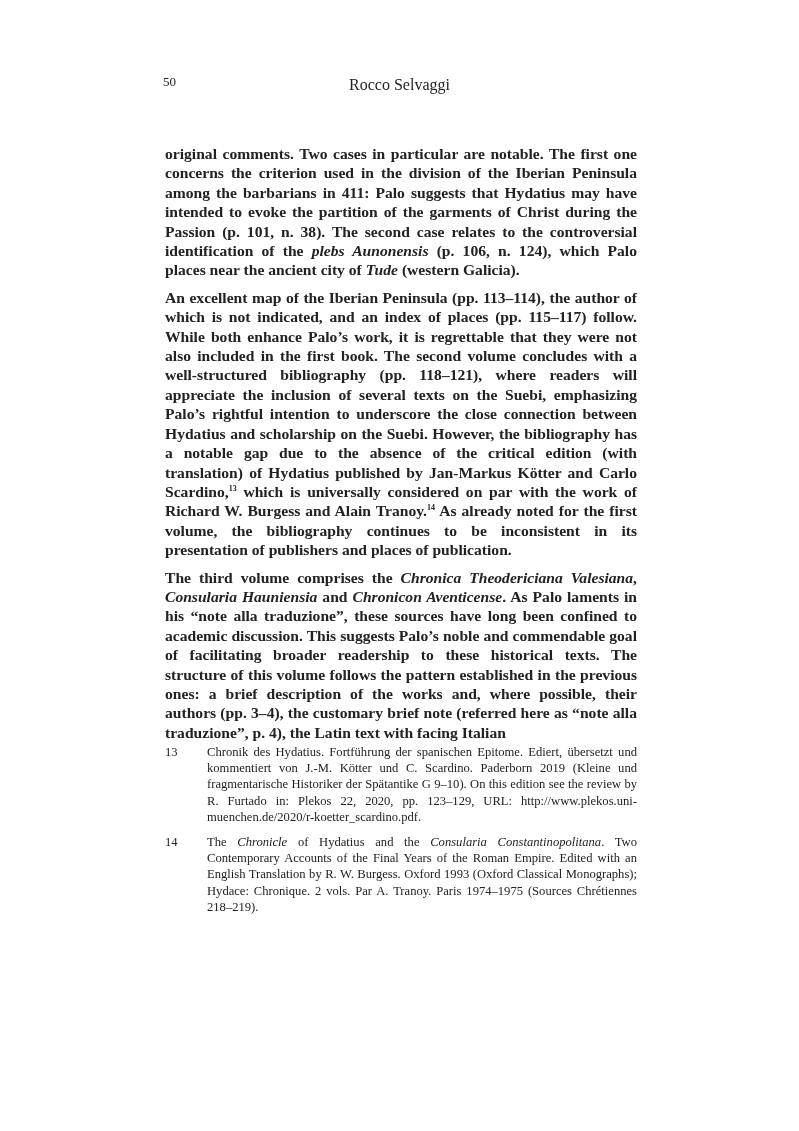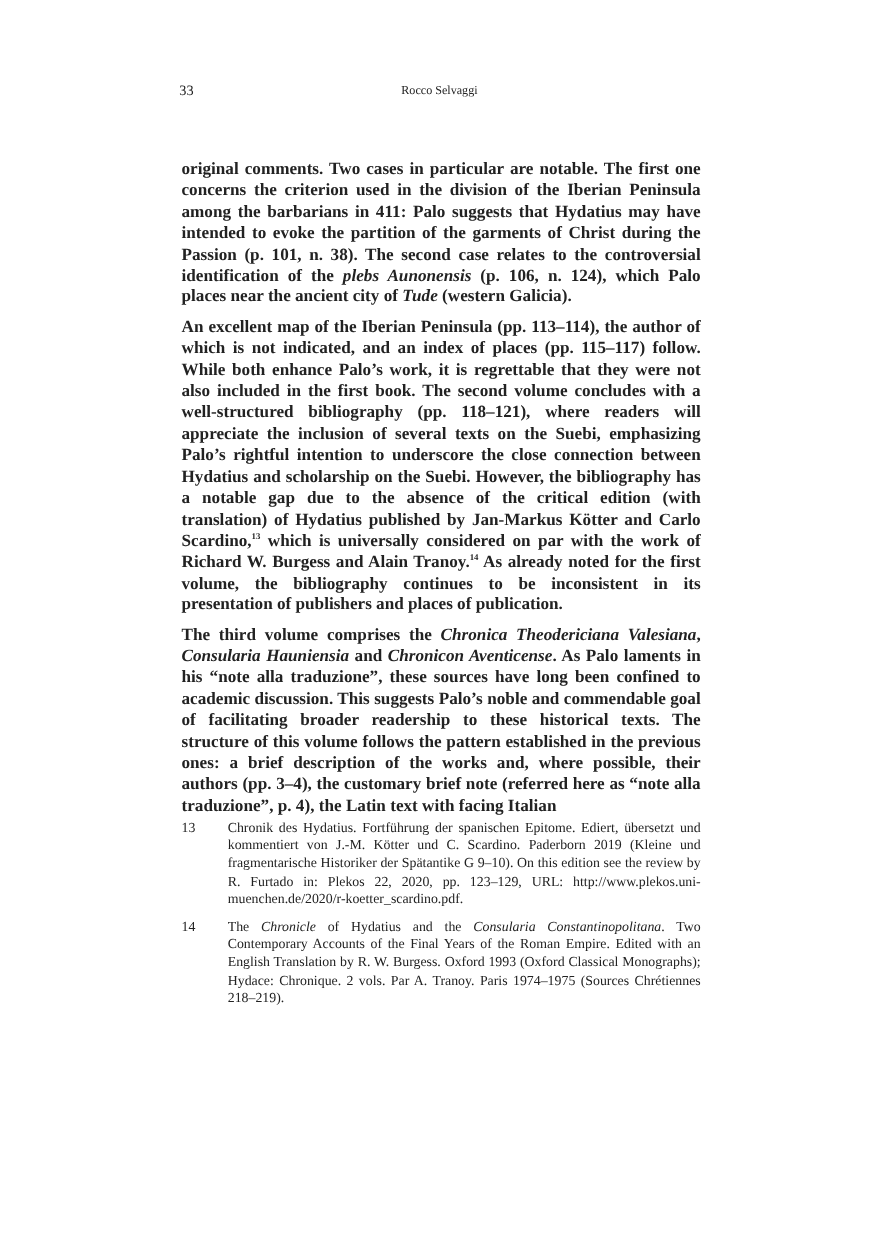--- a/index.html
+++ b/index.html
@@ -1,31 +1,31 @@
 <!DOCTYPE html>
 <html><head>
   <meta charset="utf-8">
   <style>
     html, body { margin: 0; padding: 0; background: #ffffff; }
     body { width: 799px; height: 1131px; position: relative; overflow: hidden; font-family: "Liberation Serif", "DejaVu Serif", serif; color: #222; }
     .page-number { position: absolute; left: 163px; top: 74px; font-size: 13px; }
-    .running-head { position: absolute; left: 0; width: 799px; top: 76px; text-align: center; font-size: 11px; }
+    .running-head { position: absolute; left: 0; width: 799px; top: 76px; text-align: center; font-size: 16px; }
     .body-text { position: absolute; left: 165px; width: 472px; top: 144px; font-size: 15.6px; line-height: 19.4px; text-align: justify; hyphens: manual; font-weight: bold; }
     .body-text p { margin: 0 0 8px 0; }
     .body-text i { font-style: italic; }
     sup { font-size: 8px; line-height: 0; vertical-align: 6px; }
     .footnotes { position: absolute; left: 165px; width: 472px; top: 744px; font-size: 12.6px; line-height: 16.2px; }
     .footnote { display: flex; margin-bottom: 9px; }
     .fn-num { width: 42px; flex: 0 0 42px; }
     .fn-text { flex: 1; text-align: justify; }
   </style>
 </head>
 <body>
 
-<div class="page-number">33</div>
+<div class="page-number">50</div>
 <div class="running-head">Rocco Selvaggi</div>
 
 <div class="body-text" id="body-text">
     <p><span>original comments. Two cases in particular are notable. The first one concerns the criterion used in the division of the Iberian Peninsula among the barbarians in 411: Palo suggests that Hydatius may have intended to evoke the partition of the garments of Christ during the Passion (p. 101, n. 38). The second case relates to the controversial identification of the </span><i>plebs Aunonensis</i><span> (p. 106, n. 124), which Palo places near the ancient city of </span><i>Tude</i><span> (western Galicia).</span></p>
     <p><span>An excellent map of the Iberian Peninsula (pp. 113–114), the author of which is not indicated, and an index of places (pp. 115–117) follow. While both enhance Palo’s work, it is regrettable that they were not also included in the first book. The second volume concludes with a well-structured bibliography (pp. 118–121), where readers will appreciate the inclusion of several texts on the Suebi, emphasizing Palo’s rightful intention to underscore the close connection between Hydatius and scholarship on the Suebi. However, the bibliography has a notable gap due to the absence of the critical edition (with translation) of Hydatius published by Jan-Markus Kötter and Carlo Scardino,</span><sup>13</sup><span> which is universally considered on par with the work of Richard W. Burgess and Alain Tranoy.</span><sup>14</sup><span> As already noted for the first volume, the bibliography continues to be inconsistent in its presentation of publishers and places of publication.</span></p>
     <p><span>The third volume comprises the </span><i>Chronica Theodericiana Valesiana</i><span>, </span><i>Consularia Hauniensia</i><span> and </span><i>Chronicon Aventicense</i><span>. As Palo laments in his “note alla traduzione”, these sources have long been confined to academic discussion. This suggests Palo’s noble and commendable goal of facilitating broader readership to these historical texts. The structure of this volume follows the pattern established in the previous ones: a brief description of the works and, where possible, their authors (pp. 3–4), the customary brief note (referred here as “note alla traduzione”, p. 4), the Latin text with facing Italian</span></p>
   </div>
 
 <div class="footnotes" id="footnotes">
     <div class="footnote">

